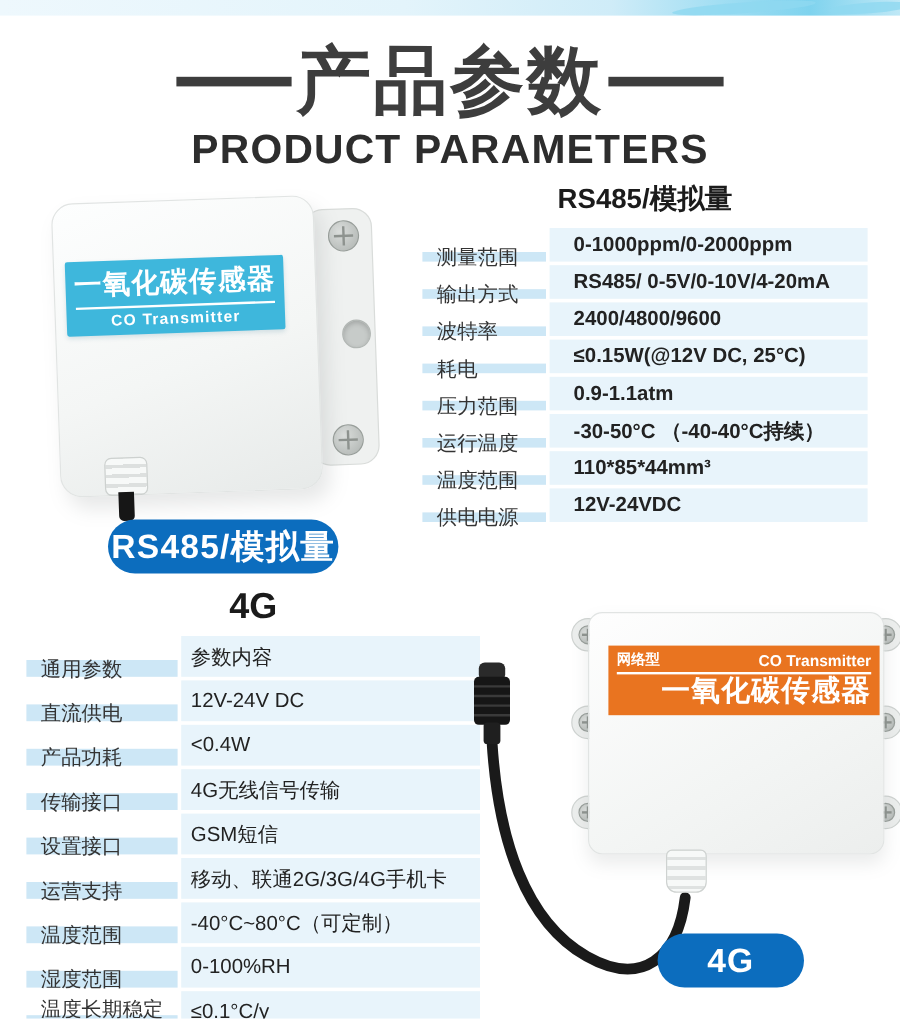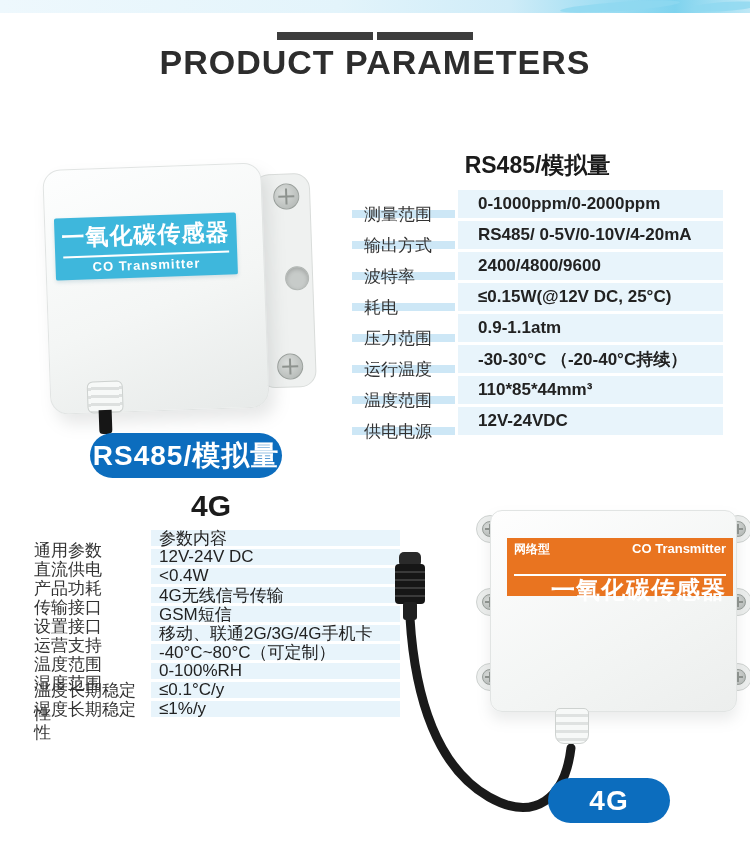--- a/index.html
+++ b/index.html
@@ -30,21 +30,21 @@
           display:flex;align-items:center;flex:1;box-sizing:border-box;}
 
   .rs485-wrap{position:absolute;left:352px;top:150px;width:371px;}
   .rs485-wrap .tbl-title{margin:0 0 9px;font-size:23px;font-weight:bold;color:#1b1b1b;text-align:center;}
   .ptable-rs485 .trow{height:28px;}
   .ptable-rs485 .tlabel{width:103px;}
   .ptable-rs485 .tvalue{padding-left:20px;font-weight:bold;}
 
   .g4-wrap{position:absolute;left:22px;top:489px;width:378px;}
   .g4-wrap .tbl-title{margin:0 0 7px;font-size:30px;font-weight:bold;color:#1b1b1b;text-align:center;}
-  .ptable-4g .trow{height:16px;}
+  .ptable-4g .trow{height:34px;}
   .ptable-4g .tlabel{width:126px;}
   .ptable-4g .tvalue{padding-left:8px;}
 
   
   .badge{position:absolute;background:var(--accent-blue,#0c6dbe);color:#fff;font-weight:bold;
          display:flex;align-items:center;justify-content:center;border-radius:24px;letter-spacing:1px;}
   .badge-rs485{left:90px;top:433px;width:192px;height:45px;font-size:28px;}
   .badge-4g{left:548px;top:778px;width:122px;height:45px;font-size:28px;}
 
   
@@ -82,22 +82,22 @@
   .ear{position:absolute;width:26px;height:26px;border-radius:50%;
     background:#eceeed;border:1px solid #cfd3d1;}
   .ear .screw{left:5px;top:5px;width:14px;height:14px;}
   .ear-l1{left:91px;top:15px;} .ear-l2{left:91px;top:88px;} .ear-l3{left:91px;top:163px;}
   .ear-r1{left:339px;top:15px;} .ear-r2{left:339px;top:88px;} .ear-r3{left:339px;top:163px;}
   .d2-box{position:absolute;left:105px;top:10px;width:245px;height:200px;
     background:linear-gradient(150deg,#fefefe 0%,#f3f5f4 60%,#eceeed 100%);
     border:1px solid #e1e4e3;border-radius:12px;box-shadow:0 8px 14px rgba(120,130,128,.15);}
   .d2-label{position:absolute;left:122px;top:38px;width:226px;height:58px;box-sizing:border-box;
     background:var(--label-orange,#e97420);color:#fff;padding:3px 7px 0;}
-  .d2-label .toprow{display:flex;justify-content:space-between;
-    border-bottom:2px solid #fff;padding-bottom:16px;}
+  .d2-label .toprow{display:flex;justify-content:space-between;align-items:flex-end;
+    border-bottom:2px solid #fff;padding-bottom:2px;}
   .d2-label .type{font-size:12px;font-weight:bold;}
   .d2-label .brand{font-size:13px;font-weight:bold;}
   .d2-label .big{font-size:24px;font-weight:bold;text-align:right;letter-spacing:1px;line-height:1.15;}
   .d2-gland{position:absolute;left:170px;top:208px;width:32px;height:34px;
     border-radius:5px 5px 9px 9px;
     background:repeating-linear-gradient(180deg,#f7f9f8 0 5px,#dfe2e1 5px 8px);
     border:1px solid #ced2d0;}
   .d2-svg{position:absolute;left:0;top:0;}
 </style>
 </head>
@@ -106,20 +106,21 @@
 <div class="page">
 
   <div class="top-strip">
     <div class="swash sw1"></div>
     <div class="swash sw2"></div>
   </div>
 
   <div class="header">
     <div class="title-row">
       <span class="dash"></span>
+      <span class="page-title">产品参数</span>
       <span class="dash"></span>
     </div>
     <div class="page-subtitle">PRODUCT PARAMETERS</div>
   </div>
 
   <div class="device1">
     <div class="d1-rot">
       <div class="d1-bracket"></div>
       <div class="screw d1-screw-top"></div>
       <div class="d1-hole"></div>
@@ -154,21 +155,21 @@
         <div class="trow">
           <div class="tlabel">耗电</div>
           <div class="tvalue">≤0.15W(@12V DC, 25°C)</div>
         </div>
         <div class="trow">
           <div class="tlabel">压力范围</div>
           <div class="tvalue">0.9-1.1atm</div>
         </div>
         <div class="trow">
           <div class="tlabel">运行温度</div>
-          <div class="tvalue">-30-30°C （-20-40°C持续）</div>
+          <div class="tvalue">-30-50°C （-40-40°C持续）</div>
         </div>
         <div class="trow">
           <div class="tlabel">温度范围</div>
           <div class="tvalue">110*85*44mm³</div>
         </div>
         <div class="trow">
           <div class="tlabel">供电电源</div>
           <div class="tvalue">12V-24VDC</div>
         </div>
       </div>

